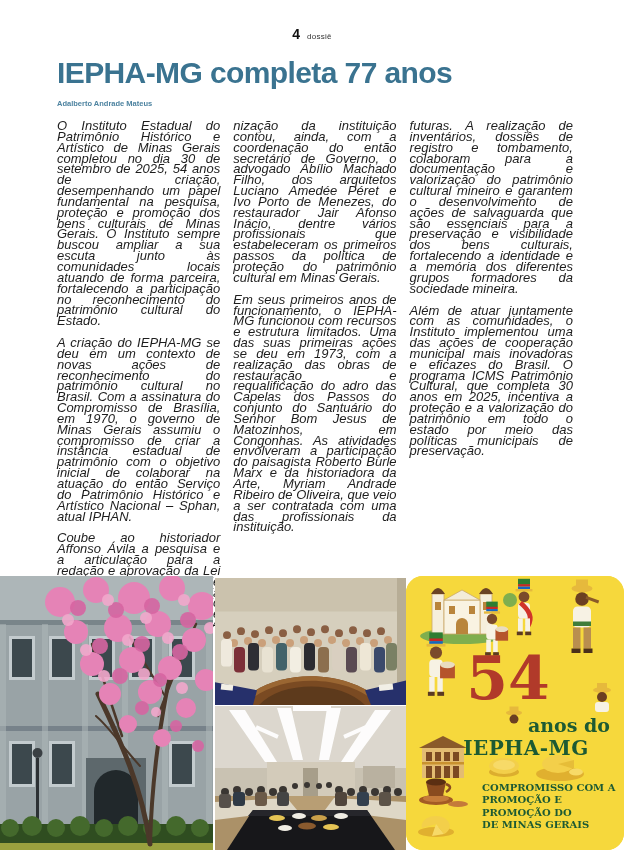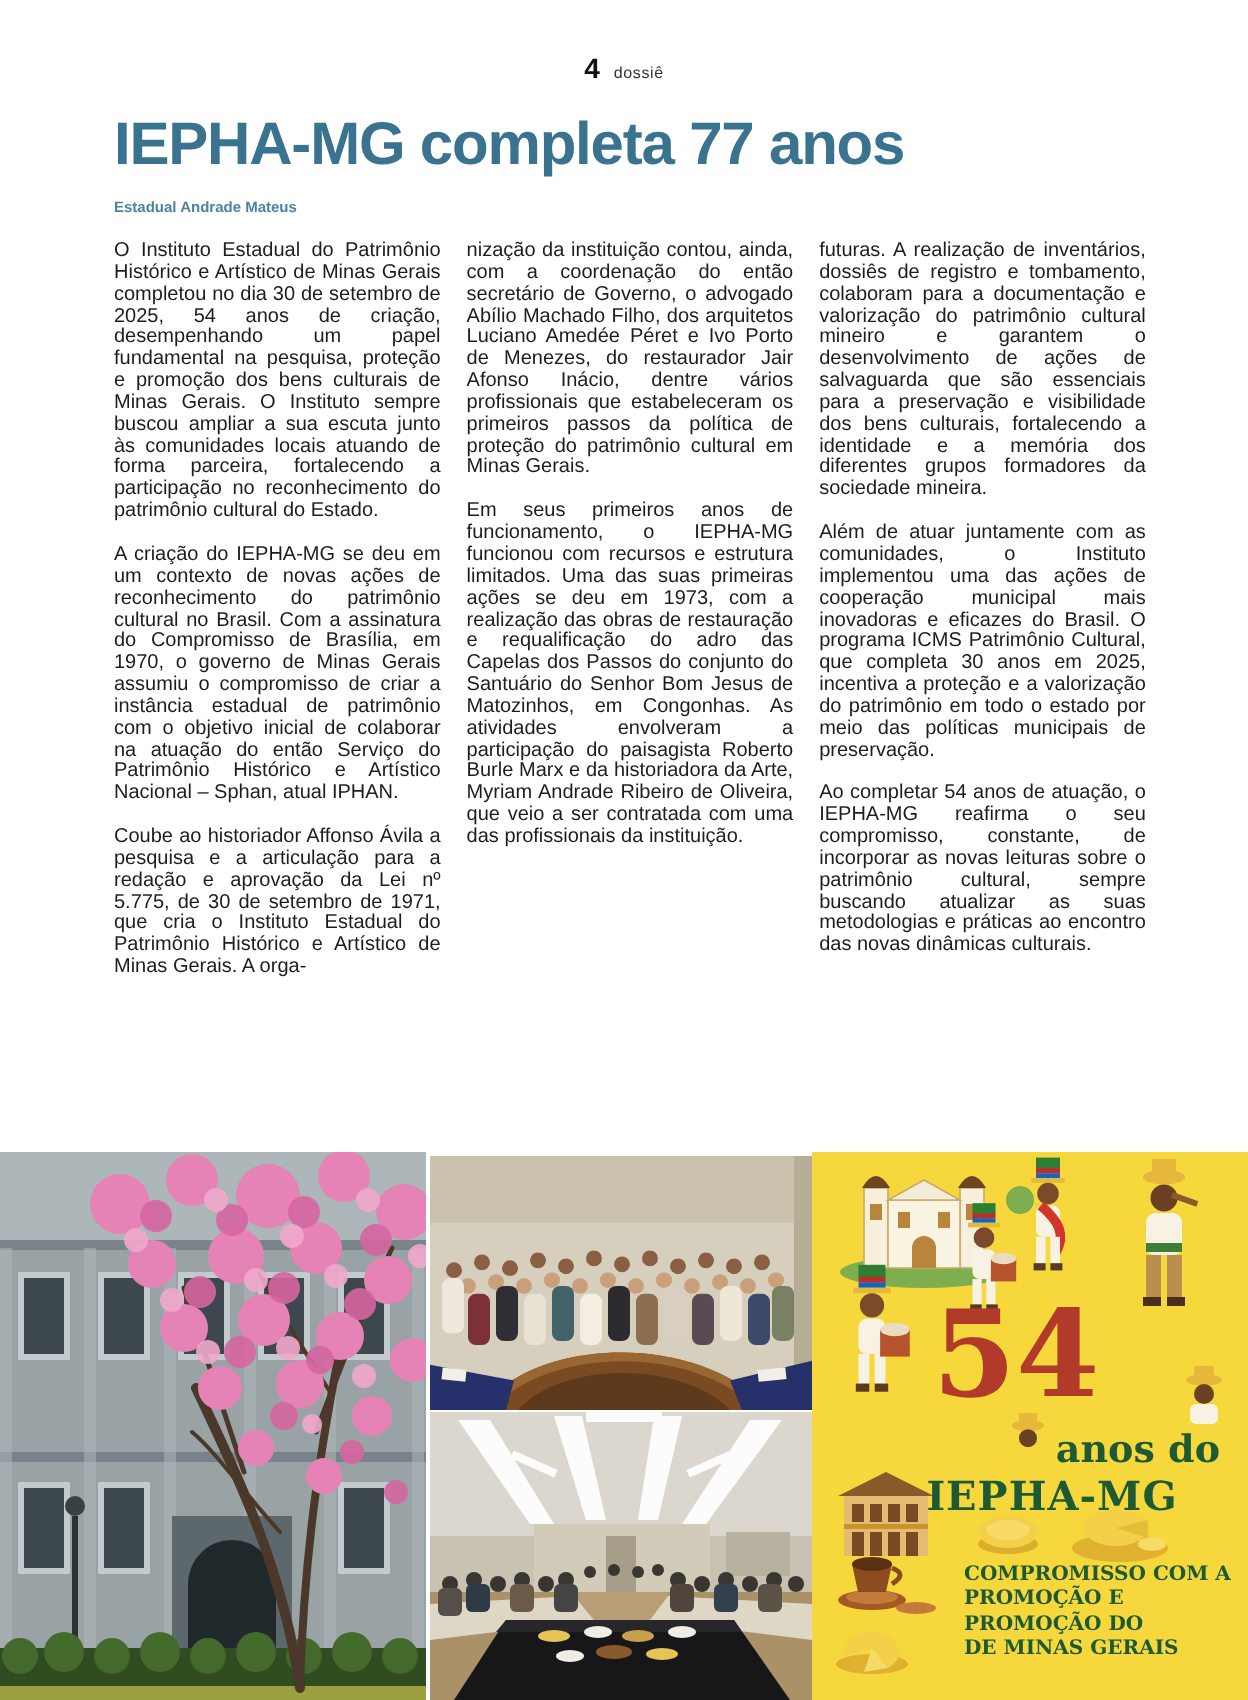--- a/index.html
+++ b/index.html
@@ -26,22 +26,22 @@
     position:absolute; left:57px; top:99px;
     font-size:7.5px; font-weight:bold; color:#4d83a0;
   }
   
   .columns {
     position:absolute; left:57px; top:121px; width:516px; height:452px;
     display:flex; gap:13px;
   }
   .col { width:163.3px; }
   .col p {
-    font-size:10px; line-height:10.85px; text-align:justify;
-    margin-bottom:11px; color:#1d1d1d;
+    font-size:13px; line-height:10.85px; text-align:justify;
+    margin-bottom:11px; color:#1d1d1d;font-style:italic;
   }
   
   .collage { position:absolute; left:0; top:576px; width:624px; height:274px; }
   .photo { position:absolute; overflow:hidden; background:#ccc; }
   .photo svg { display:block; width:100%; height:100%; }
   #photo-palace { left:0; top:0; width:213px; height:274px; }
   #photo-group  { left:215px; top:2px; width:191px; height:127px; }
   #photo-meeting{ left:215px; top:130px; width:191px; height:144px; }
   
   .poster { position:absolute; left:406px; top:0; width:218px; height:274px; overflow:hidden; }
@@ -71,36 +71,35 @@
 <body>
 
 <div class="page">
 
   <div class="page-header">
     <span class="page-number">4</span>
     <span class="section-label">dossiê</span>
   </div>
 
   <h1 class="article-title">IEPHA-MG completa 77 anos</h1>
-  <div class="article-byline">Estadual Andrade Mateus</div>
+  <div class="article-byline">Adalberto Andrade Mateus</div>
 
   <div class="columns">
     <div class="col">
       <p>O Instituto Estadual do Patrimônio Histórico e Artístico de Minas Gerais completou no dia 30 de setembro de 2025, 54 anos de criação, desempenhando um papel fundamental na pesquisa, proteção e promoção dos bens culturais de Minas Gerais. O Instituto sempre buscou ampliar a sua escuta junto às comunidades locais atuando de forma parceira, fortalecendo a participação no reconhecimento do patrimônio cultural do Estado.</p>
       <p>A criação do IEPHA-MG se deu em um contexto de novas ações de reconhecimento do patrimônio cultural no Brasil. Com a assinatura do Compromisso de Brasília, em 1970, o governo de Minas Gerais assumiu o compromisso de criar a instância estadual de patrimônio com o objetivo inicial de colaborar na atuação do então Serviço do Patrimônio Histórico e Artístico Nacional – Sphan, atual IPHAN.</p>
       <p>Coube ao historiador Affonso Ávila a pesquisa e a articulação para a redação e aprovação da Lei nº 5.775, de 30 de setembro de 1971, que cria o Instituto Estadual do Patrimônio Histórico e Artístico de Minas Gerais. A orga-</p>
     </div>
     <div class="col">
       <p>nização da instituição contou, ainda, com a coordenação do então secretário de Governo, o advogado Abílio Machado Filho, dos arquitetos Luciano Amedée Péret e Ivo Porto de Menezes, do restaurador Jair Afonso Inácio, dentre vários profissionais que estabeleceram os primeiros passos da política de proteção do patrimônio cultural em Minas Gerais.</p>
       <p>Em seus primeiros anos de funcionamento, o IEPHA-MG funcionou com recursos e estrutura limitados. Uma das suas primeiras ações se deu em 1973, com a realização das obras de restauração e requalificação do adro das Capelas dos Passos do conjunto do Santuário do Senhor Bom Jesus de Matozinhos, em Congonhas. As atividades envolveram a participação do paisagista Roberto Burle Marx e da historiadora da Arte, Myriam Andrade Ribeiro de Oliveira, que veio a ser contratada com uma das profissionais da instituição.</p>
     </div>
     <div class="col">
       <p>futuras. A realização de inventários, dossiês de registro e tombamento, colaboram para a documentação e valorização do patrimônio cultural mineiro e garantem o desenvolvimento de ações de salvaguarda que são essenciais para a preservação e visibilidade dos bens culturais, fortalecendo a identidade e a memória dos diferentes grupos formadores da sociedade mineira.</p>
       <p>Além de atuar juntamente com as comunidades, o Instituto implementou uma das ações de cooperação municipal mais inovadoras e eficazes do Brasil. O programa ICMS Patrimônio Cultural, que completa 30 anos em 2025, incentiva a proteção e a valorização do patrimônio em todo o estado por meio das políticas municipais de preservação.</p>
-      <p>Ao completar 54 anos de atuação, o IEPHA-MG reafirma o seu compromisso, constante, de incorporar as novas leituras sobre o patrimônio cultural, sempre buscando atualizar as suas metodologias e práticas ao encontro das novas dinâmicas culturais.</p>
     </div>
   </div>
 
   <div class="collage">
 
     <div class="photo" id="photo-palace">
       <svg viewBox="0 0 213 274" preserveAspectRatio="none">
         <rect width="213" height="274" fill="#99a3a6"></rect>
         <rect width="213" height="46" fill="#adb6b8"></rect>
         <rect y="44" width="213" height="5" fill="#79858a"></rect>
@@ -337,21 +336,21 @@
           <ellipse cx="84" cy="110" rx="7" ry="3" fill="#f0ede4"></ellipse>
           <ellipse cx="104" cy="112" rx="8" ry="3" fill="#caa04a"></ellipse>
           <ellipse cx="126" cy="110" rx="7" ry="3" fill="#f0ede4"></ellipse>
           <ellipse cx="92" cy="120" rx="9" ry="3.5" fill="#8a5a2e"></ellipse>
           <ellipse cx="116" cy="121" rx="8" ry="3" fill="#e5c455"></ellipse>
           <ellipse cx="70" cy="122" rx="7" ry="3" fill="#f0ede4"></ellipse>
         </g>
       </svg>
     </div>
 
-    <div class="poster" style="background:#f6d83c;">
+    <div class="poster" style="background:#f6d83c;border-radius:17px;">
       <svg class="art" viewBox="0 0 218 274">
         <rect width="218" height="274" fill="#f6d83c"></rect>
 
         <g transform="translate(14,4)">
           <ellipse cx="42" cy="56" rx="42" ry="8" fill="#7fae4e"></ellipse>
           <rect x="12" y="14" width="12" height="40" fill="#f6efdc" stroke="#caa96a" stroke-width="0.8"></rect>
           <rect x="60" y="14" width="12" height="40" fill="#f6efdc" stroke="#caa96a" stroke-width="0.8"></rect>
           <path d="M11,14 q7,-12 14,0 z" fill="#6b4424"></path>
           <path d="M59,14 q7,-12 14,0 z" fill="#6b4424"></path>
           <rect x="24" y="20" width="36" height="34" fill="#f9f3e2" stroke="#caa96a" stroke-width="0.8"></rect>

